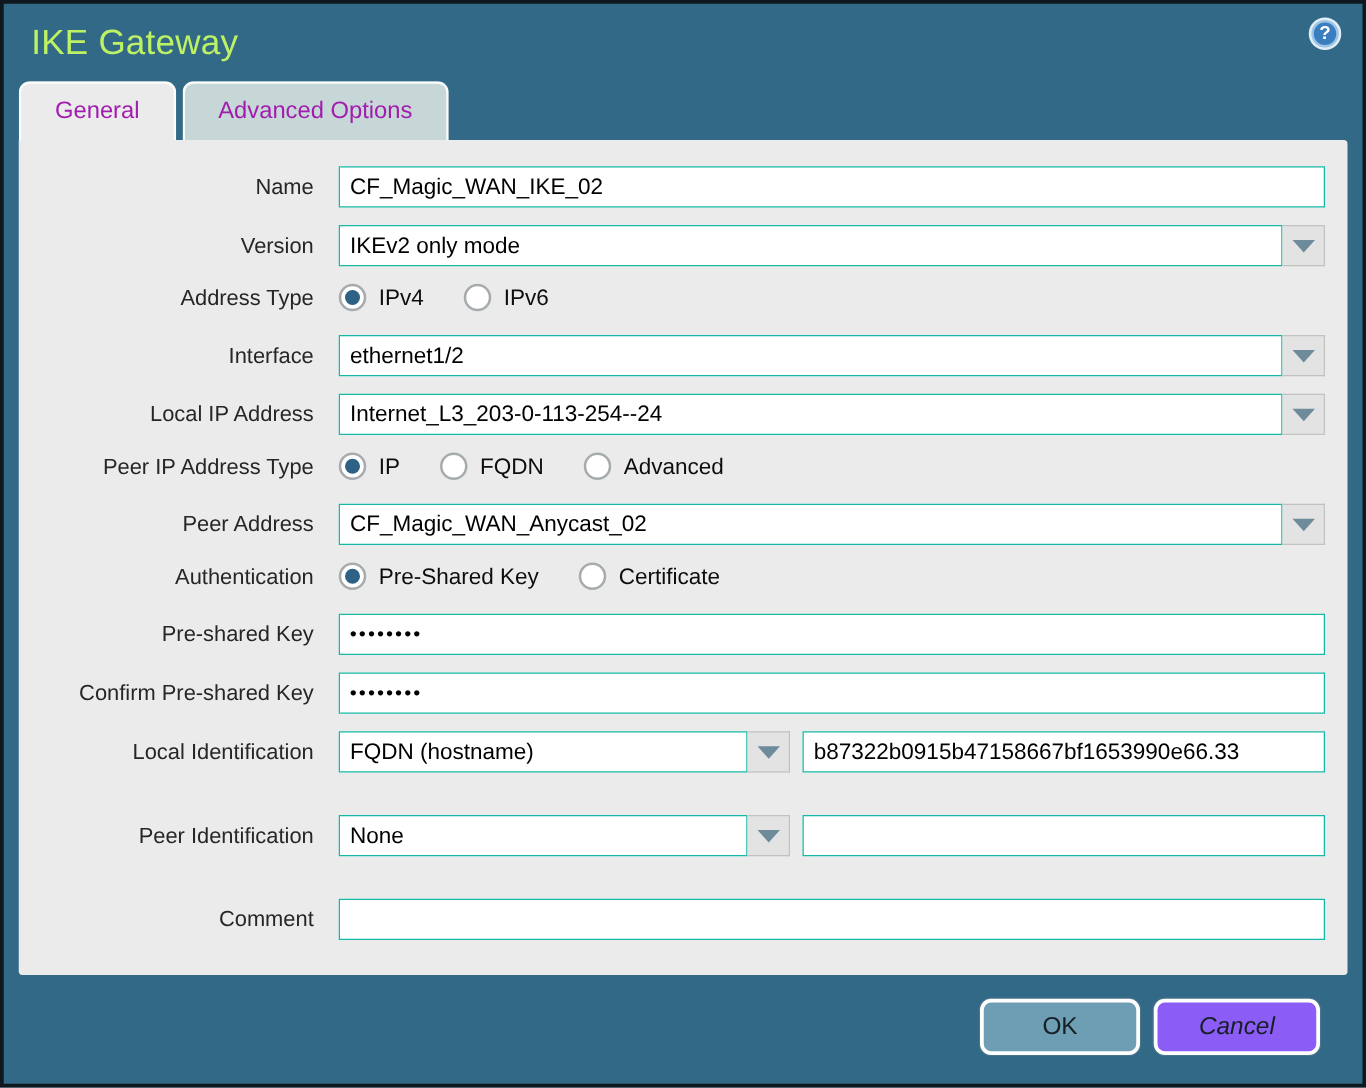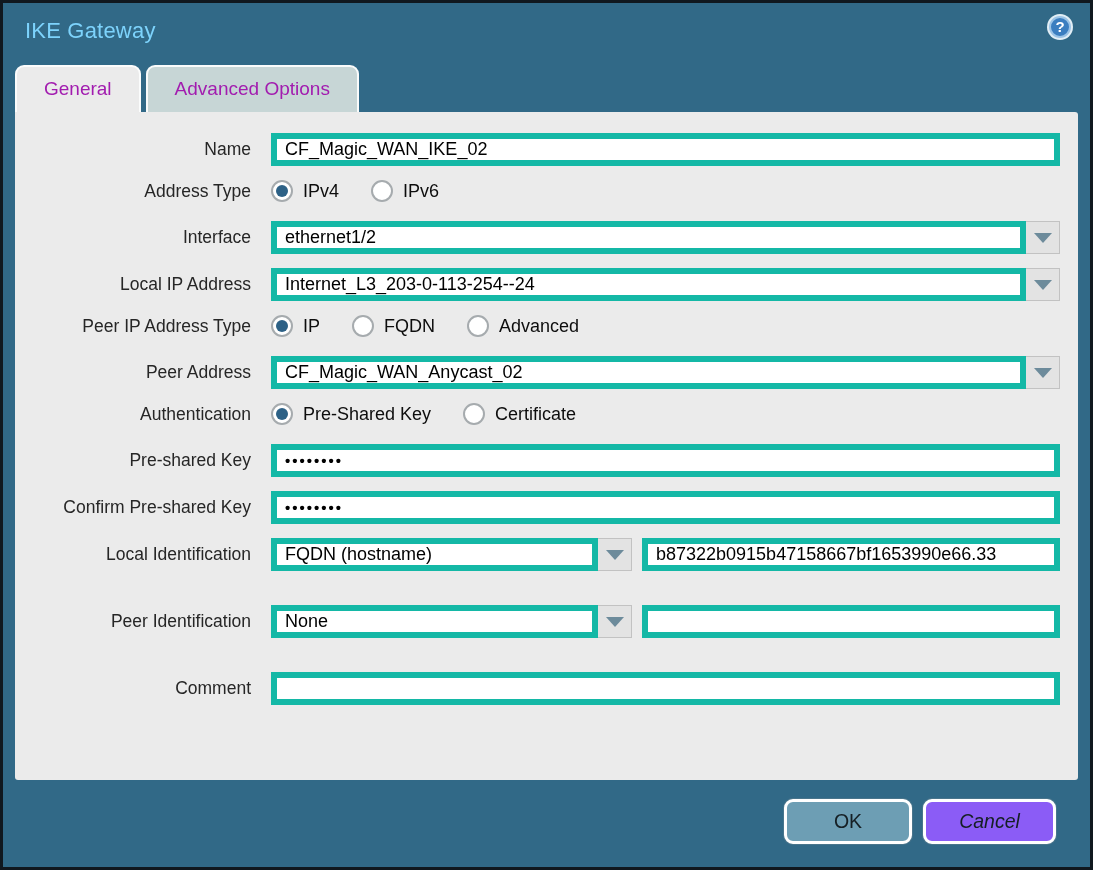--- a/index.html
+++ b/index.html
@@ -17,22 +17,22 @@
   }
   
   .titlebar {
     position: relative;
     height: 62px;
   }
   .window-title {
     position: absolute;
     left: 22px;
     top: 15px;
-    color: #7dd3fc;
-    font-size: 22px;
+    color: #bef264;
+    font-size: 28px;
     font-weight: 400;
     letter-spacing: 0.2px;
   }
   .help-icon {
     position: absolute;
     right: 19px;
     top: 13px;
     width: 22px;
     height: 22px;
     border-radius: 50%;
@@ -88,21 +88,21 @@
     text-align: right;
     padding-right: 20px;
     font-size: 17.5px;
     color: #262626;
     white-space: nowrap;
   }
   .fieldzone { flex: 1; display: flex; align-items: center; }
   input.txt {
     flex: 1;
     height: 33px;
-    border: 6px solid #14b8a6;
+    border: 1px solid #14b8a6;
     background: #ffffff;
     font-family: "Liberation Sans", sans-serif;
     font-size: 18px;
     color: #000000;
     padding: 0 8px;
     outline: none;
   }
   input.pwd { font-size: 15px; letter-spacing: 2px; font-weight: 700; }
   .dd-btn {
     width: 34px;
@@ -187,20 +187,29 @@
 
   <div class="panel">
 
     <div class="row">
       <div class="lbl">Name</div>
       <div class="fieldzone">
         <input class="txt" type="text" value="CF_Magic_WAN_IKE_02" style="">
       </div>
     </div>
 
+    <div class="row">
+      <div class="lbl">Version</div>
+      <div class="fieldzone">
+        <input class="txt" type="text" value="IKEv2 only mode" style="">
+        <span class="dd-btn">
+          <span class="dd-arrow"></span>
+        </span>
+      </div>
+    </div>
 
     <div class="row radio-row">
       <div class="lbl">Address Type</div>
       <div class="fieldzone">
         <span class="radio">
           <span class="rb selected"></span>
           <span class="rlbl">IPv4</span>
         </span>
         <span class="radio">
           <span class="rb"></span>

